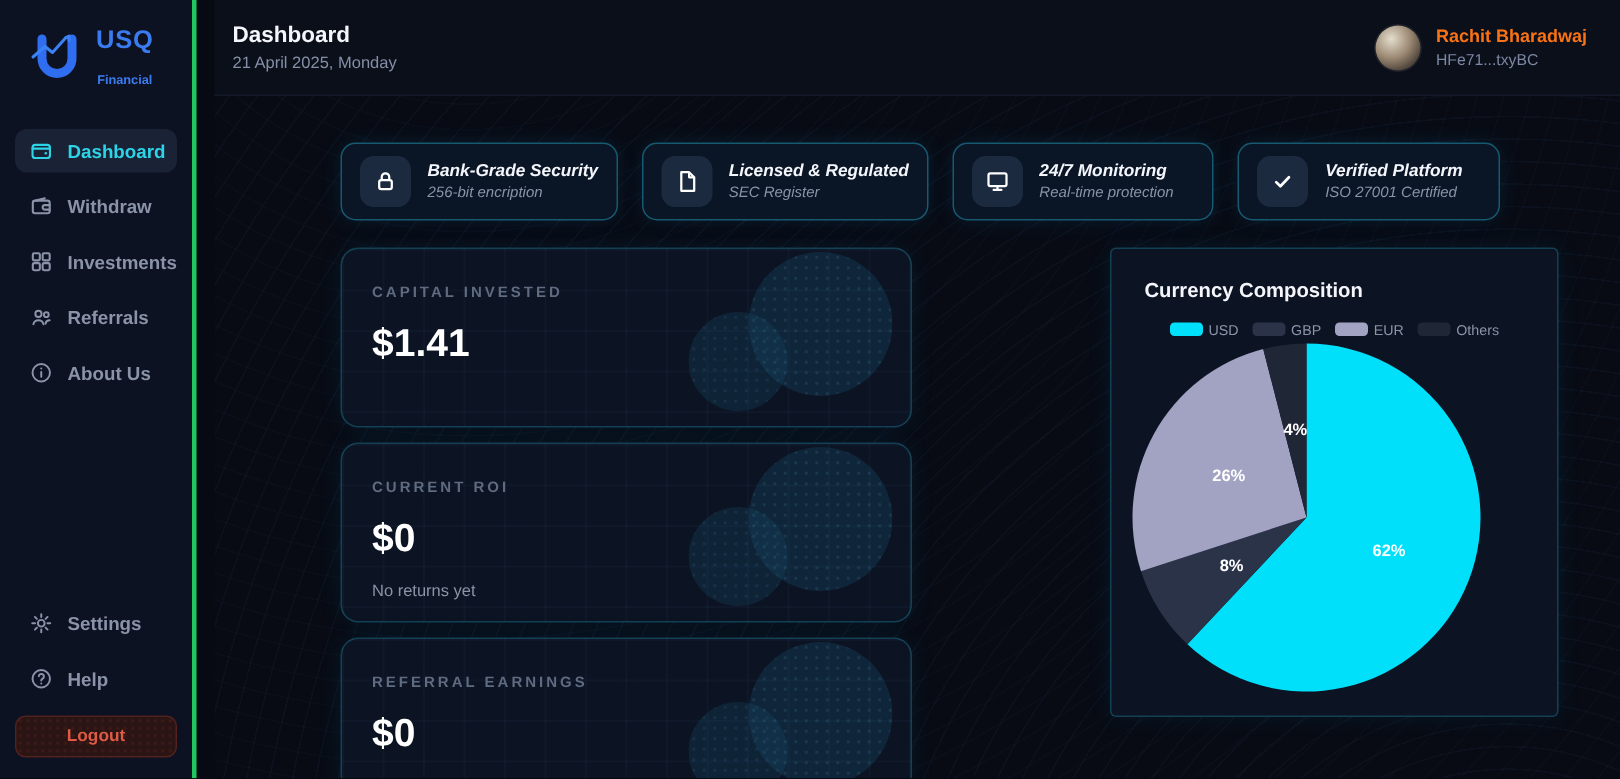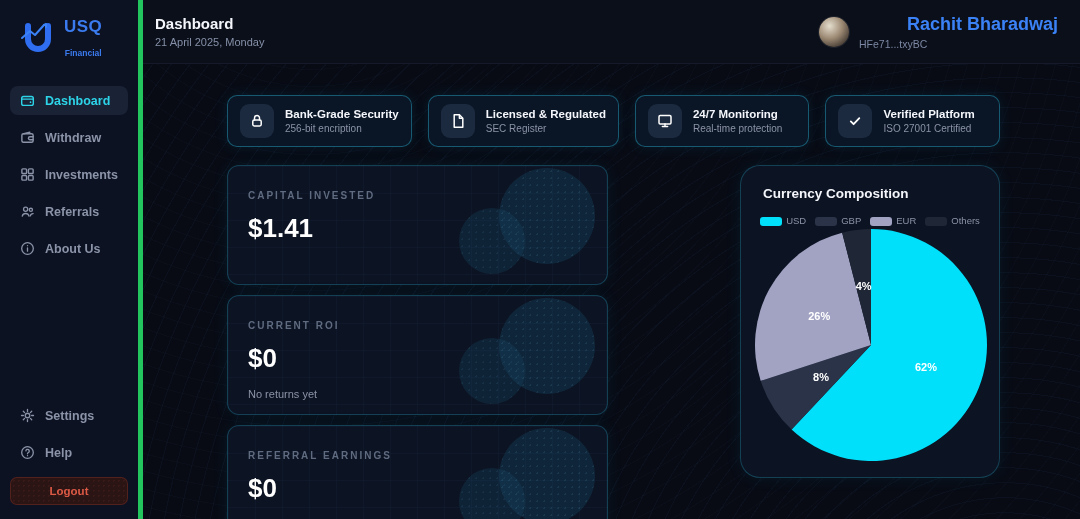--- a/index.html
+++ b/index.html
@@ -1,71 +1,71 @@
 <!DOCTYPE html>
 <html><head>
 <meta charset="utf-8">
 <style>
   * { margin:0; padding:0; box-sizing:border-box; }
   html,body { width:1080px; height:519px; background:#070a13; font-family:"Liberation Sans", sans-serif; }
   #app { position:relative; width:1080px; height:519px; overflow:hidden; background:#070a13; color:#e5e9f2; }
 
   
-  .sidebar { position:absolute; left:0; top:0; width:143px; height:519px; background:#0d1222; border-right:5px solid #22c55e; z-index:5; }
+  .sidebar { position:absolute; left:0; top:0; width:131px; height:519px; background:#0d1222; border-right:3px solid #22c55e; z-index:5; }
   .logo { position:absolute; left:18px; top:16px; display:flex; align-items:center; gap:6px; }
   .logo-mark { width:40px; height:44px; }
   .logo-text { line-height:1; }
   .logo-name { font-size:17px; font-weight:bold; color:#3b7bf0; letter-spacing:.5px; }
   .logo-tag { font-size:8.5px; font-weight:bold; color:#3b7bf0; text-align:center; margin-top:14px; }
   .nav { position:absolute; left:10px; top:86px; right:10px; }
   .nav-item { display:flex; align-items:center; gap:10px; padding:7px 10px; margin-bottom:8px; border-radius:8px; color:#8a93a8; font-size:12.5px; font-weight:bold; cursor:pointer; }
   .nav-item svg { flex:0 0 auto; }
   .nav-item.active { background:#1a2236; color:#2dd4e8; }
   .nav-bottom { position:absolute; left:10px; bottom:14px; right:10px; }
   .logout-btn { display:block; width:100%; text-align:center; padding:7px 0; border-radius:7px; background:#2a1414; border:1px solid rgba(205,70,50,.25); color:#dd5a45; font-size:11.5px; font-weight:bold; cursor:pointer; background-image:radial-gradient(rgba(255,100,70,.07) 1px, transparent 1px); background-size:5px 5px; margin-top:10px; }
 
   
   .header { position:absolute; left:143px; top:0; width:937px; height:64px; background:#0b0f19; border-bottom:1px solid #141a29; z-index:4; display:flex; align-items:center; justify-content:space-between; padding:0 22px 0 12px; }
   .header-title { font-size:15px; font-weight:bold; color:#f4f6fb; }
   .header-date { font-size:11px; color:#8590a8; margin-top:4px;text-align:center; }
   .user-chip { display:flex; align-items:center; gap:10px; cursor:pointer; }
   .avatar { width:30px; height:30px; border-radius:50%; background:radial-gradient(circle at 35% 30%, #e4ddcd, #9b8872 45%, #4a4038 78%, #2c2622); box-shadow:0 0 0 1px rgba(255,255,255,.08); }
-  .user-name { font-size:18px; font-weight:bold; color:#3b82f6;margin-left:48px; }
+  .user-name { font-size:12px; font-weight:bold; color:#f97316; }
   .user-wallet { font-size:10.5px; color:#7b87a3; margin-top:3px; }
 
   
   .main { position:absolute; left:143px; top:64px; width:937px; height:455px; background:#080b14; overflow:hidden; }
   .main::before { content:""; position:absolute; inset:0; background:
       repeating-radial-gradient(circle at 92% 135%, rgba(35,70,115,.10) 0 1px, transparent 1px 15px),
       repeating-radial-gradient(circle at 18% -40%, rgba(35,70,115,.06) 0 1px, transparent 1px 17px);
     pointer-events:none; }
   .content { position:absolute; left:84px; top:31px; width:773px; }
 
   
-  .badge-row { display:flex; gap:16px; }
+  .badge-row { display:flex; gap:16px;font-style:italic; }
   .badge-card { flex:1; height:52px; display:flex; align-items:center; gap:11px; padding:0 12px; background:#0a1626; border:1px solid rgba(45,200,235,.38); border-radius:10px; box-shadow:0 0 14px rgba(0,190,255,.10); }
   .badge-icon-box { width:34px; height:34px; border-radius:9px; background:#1b2a3f; display:flex; align-items:center; justify-content:center; color:#fff; }
   .badge-title { font-size:11.5px; font-weight:bold; color:#f4f6fb; white-space:nowrap; }
   .badge-sub { font-size:10px; color:#8b93a7; margin-top:3px; white-space:nowrap; }
 
   
   .body-grid { position:relative; margin-top:18px; }
   .stat-card { position:relative; width:381px; height:120px; margin-bottom:10px; background:#0c1322; border:1px solid rgba(45,200,235,.25); border-radius:12px; box-shadow:0 0 16px rgba(0,190,255,.08); overflow:hidden; padding:24px 0 0 20px;
     background-image:linear-gradient(rgba(90,150,210,.045) 1px, transparent 1px), linear-gradient(90deg, rgba(90,150,210,.045) 1px, transparent 1px);
     background-size:27px 27px; }
   .stat-label { font-size:10px; font-weight:bold; letter-spacing:2px; color:#5f6b80; }
   .stat-value { font-size:26px; font-weight:bold; color:#ffffff; margin-top:12px; }
   .stat-sub { font-size:11px; color:#8b93a7; margin-top:14px; }
   .deco-circle-lg { position:absolute; width:96px; height:96px; border-radius:50%; right:12px; top:2px; background:rgba(23,74,102,.35); background-image:radial-gradient(rgba(120,200,240,.10) 1px, transparent 1px); background-size:7px 7px; }
   .deco-circle-sm { position:absolute; width:66px; height:66px; border-radius:50%; right:82px; top:42px; background:rgba(23,74,102,.30); background-image:radial-gradient(rgba(120,200,240,.08) 1px, transparent 1px); background-size:7px 7px; }
 
-  .chart-card { position:absolute; left:513px; top:0; width:260px; height:313px; background:#0c1322; border:1px solid rgba(45,200,235,.25); border-radius:20px; box-shadow:0 0 16px rgba(0,190,255,.08); }
+  .chart-card { position:absolute; left:513px; top:0; width:299px; height:313px; background:#0c1322; border:1px solid rgba(45,200,235,.25); border-radius:4px; box-shadow:0 0 16px rgba(0,190,255,.08); }
   .chart-title { font-size:13.5px; font-weight:bold; color:#f4f6fb; margin:20px 0 0 22px; }
   .legend { display:flex; align-items:center; justify-content:center; gap:9px; margin-top:14px; }
-  .legend-item { display:flex; align-items:flex-end; gap:4px; }
+  .legend-item { display:flex; align-items:flex-start; gap:4px; }
   .legend-swatch { width:22px; height:9px; border-radius:3px; }
   .legend-label { font-size:9.5px; color:#8b93a7; }
   .pie-wrap { position:absolute; left:13px; top:62px; width:234px; height:234px; }
   .pie-wrap svg { display:block; }
 </style>
 </head>
 <body>
 
 <div id="app">
 

